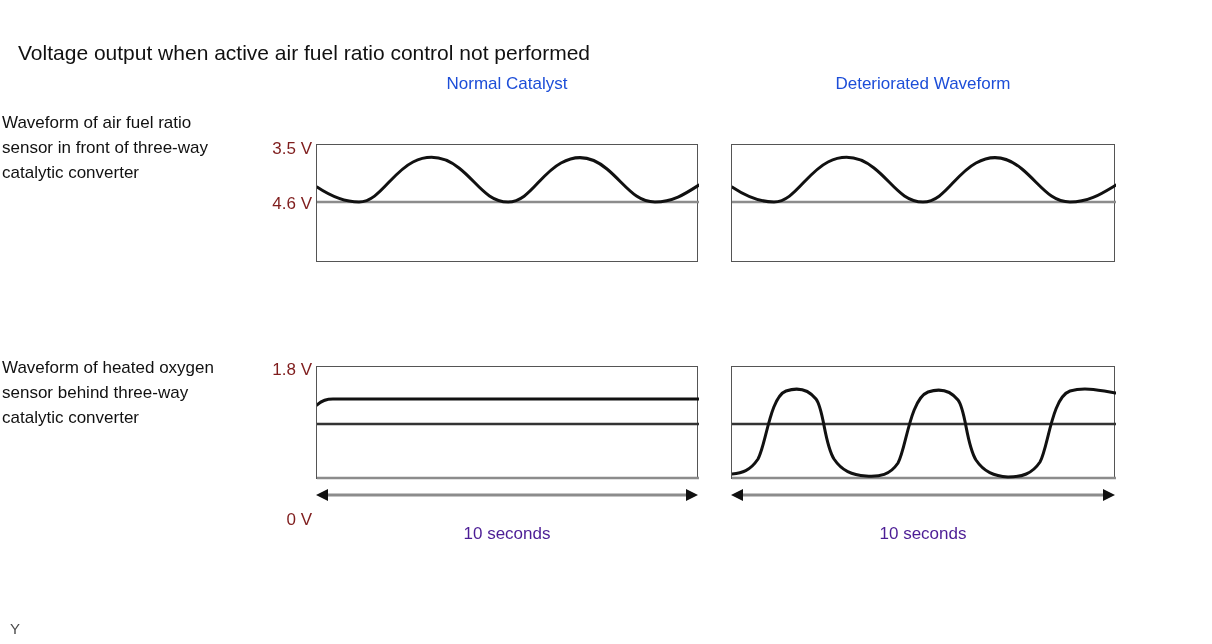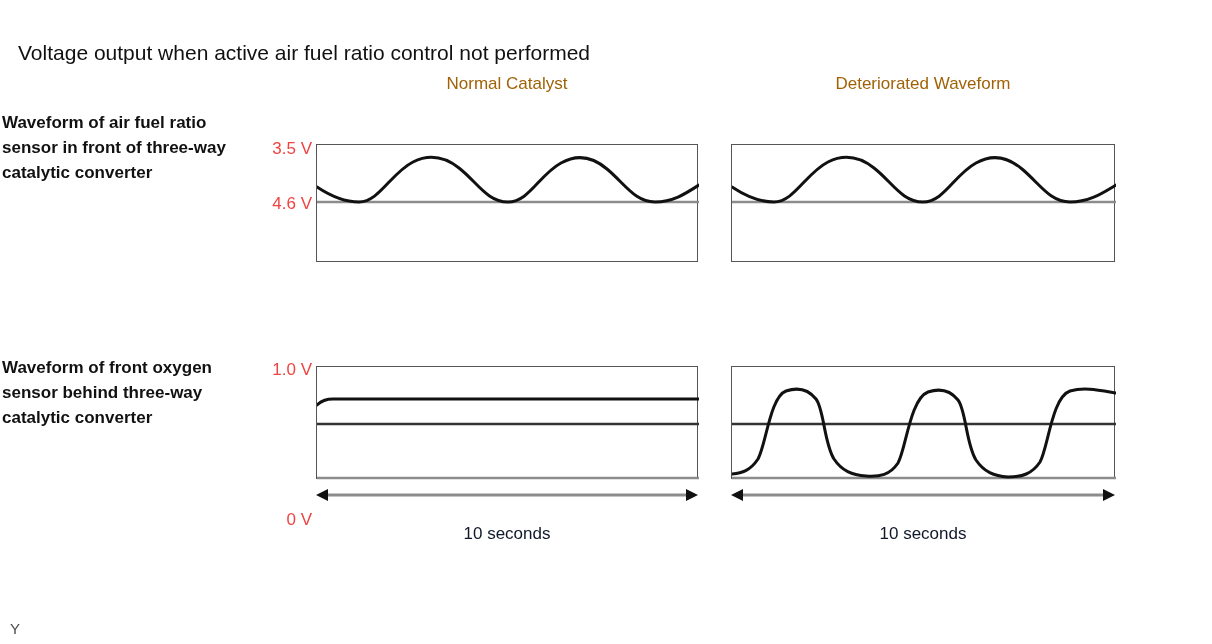--- a/index.html
+++ b/index.html
@@ -24,42 +24,41 @@
     line-height: 26px;
     color: #111111;
     white-space: nowrap;
     margin-top: 24px;
   }
 
   .column-header {
     top: 73px;
     font-size: 17px;
     line-height: 22px;
-    color: #a16207;
+    color: #1d4ed8;
     text-align: center;
     white-space: nowrap;
   }
   #column-header-normal { left: 316px; width: 382px; }
   #column-header-deteriorated { left: 731px; width: 384px; }
 
   .row-label {
     left: 2px;
     width: 236px;
     font-size: 17px;
     line-height: 25px;
     color: #111111;
-    font-weight: bold;
   }
   #row-label-front { top: 110px; }
   #row-label-behind { top: 355px; }
 
   .axis-label {
     font-size: 17px;
     line-height: 20px;
-    color: #ef4444;
+    color: #7f1d1d;
     text-align: right;
     width: 70px;
     white-space: nowrap;
   }
   #axis-label-35 { left: 242px; top: 139px; }
   #axis-label-30 { left: 242px; top: 194px; }
   #axis-label-10 { left: 242px; top: 360px; }
   #axis-label-0  { left: 242px; top: 471px; margin-top: 39px; }
 
   .panel {
@@ -76,21 +75,21 @@
   #panel-behind-deteriorated { left: 731px; top: 366px; width: 384px; height: 113px; }
 
   .duration-arrow { height: 18px; }
   #duration-arrow-normal       { left: 316px; top: 486px; width: 382px; }
   #duration-arrow-deteriorated { left: 731px; top: 486px; width: 384px; }
 
   .duration-label {
     top: 523px;
     font-size: 17px;
     line-height: 22px;
-    color: #0f172a;
+    color: #4c1d95;
     text-align: center;
     white-space: nowrap;
   }
   #duration-label-normal { left: 316px; width: 382px; }
   #duration-label-deteriorated { left: 731px; width: 384px; }
 
   #footer-mark {
     left: 10px;
     top: 620px;
     font-size: 15px;
@@ -100,25 +99,25 @@
 </style>
 </head>
 <body>
 
 <div class="abs" id="page-title">Voltage output when active air fuel ratio control not performed</div>
 
 <div class="abs column-header" id="column-header-normal">Normal Catalyst</div>
 <div class="abs column-header" id="column-header-deteriorated">Deteriorated Waveform</div>
 
 <div class="abs row-label" id="row-label-front">Waveform of air fuel ratio sensor in front of three-way catalytic converter</div>
-<div class="abs row-label" id="row-label-behind">Waveform of front oxygen sensor behind three-way catalytic converter</div>
+<div class="abs row-label" id="row-label-behind">Waveform of heated oxygen sensor behind three-way catalytic converter</div>
 
 <div class="abs axis-label" id="axis-label-35">3.5 V</div>
 <div class="abs axis-label" id="axis-label-30">4.6 V</div>
-<div class="abs axis-label" id="axis-label-10">1.0 V</div>
+<div class="abs axis-label" id="axis-label-10">1.8 V</div>
 <div class="abs axis-label" id="axis-label-0">0 V</div>
 
 <div class="abs panel" id="panel-front-normal">
   <svg viewBox="0 0 382 118" width="382" height="118" preserveAspectRatio="none">
     <line x1="0" y1="57" x2="382" y2="57" stroke="#8c8c8c" stroke-width="2.5"></line>
     <path d="M0,42 C 12,50 26,57 42,57 C 62,57 74,28 96,17 C 112,9 128,12 142,23 C 160,37 170,57 191,57 C 212,57 222,30 244,18 C 260,9 276,12 290,24 C 308,39 318,57 338,57 C 356,57 368,49 382,40" fill="none" stroke="#111111" stroke-width="3" stroke-linecap="round" stroke-linejoin="round"></path>
   </svg>
 </div>
 
 <div class="abs panel" id="panel-front-deteriorated">

